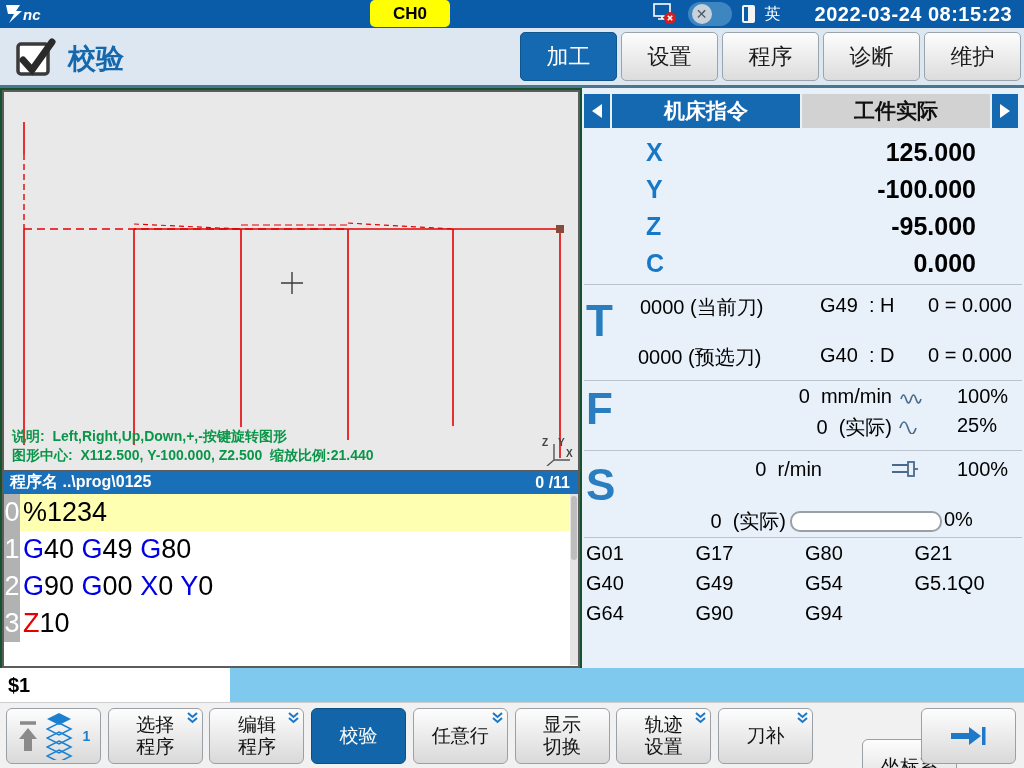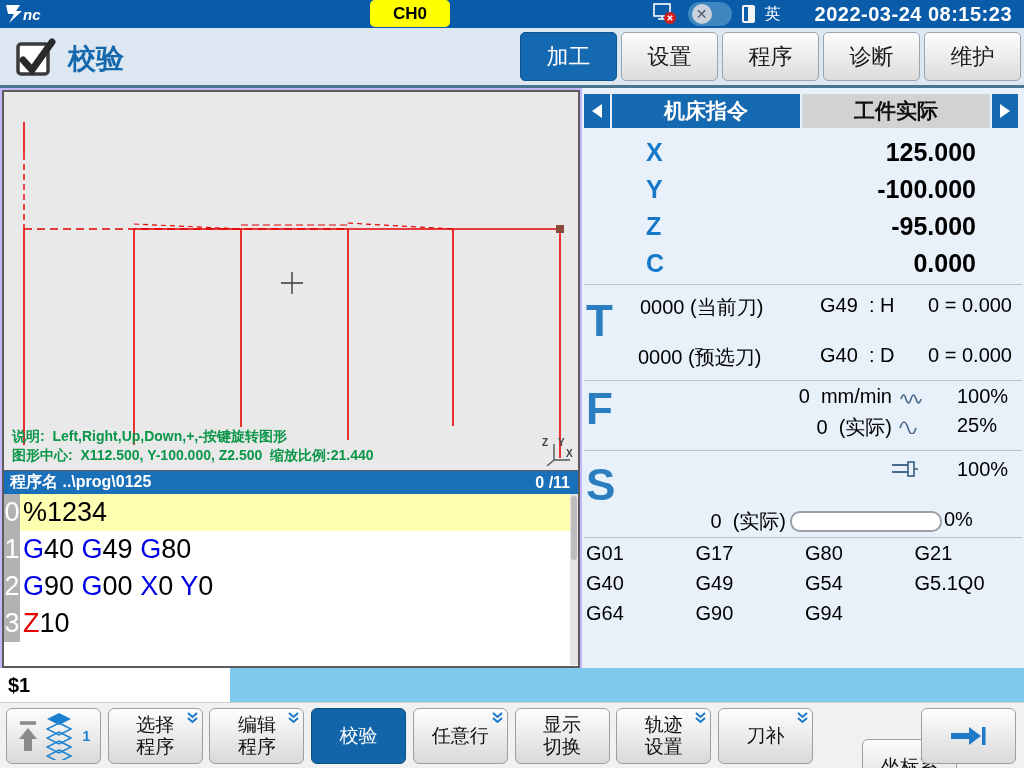--- a/index.html
+++ b/index.html
@@ -1,18 +1,18 @@
 <!DOCTYPE html>
 <html><head>
 <meta charset="utf-8">
 <style>
   * { margin:0; padding:0; box-sizing:border-box; }
   html,body { width:1024px; height:768px; overflow:hidden; }
   body { font-family:"Liberation Sans","DejaVu Sans",sans-serif; background:#fff; }
-  #screen { position:relative; width:1024px; height:768px; background:#c4b5fd; }
+  #screen { position:relative; width:1024px; height:768px; background:#14532d; }
   .abs { position:absolute; }
 
   
   #topbar { left:0; top:0; width:1024px; height:28px; background:#0a5ca8; color:#fff; }
   #logo { left:6px; top:3px; }
   #ch-badge { left:370px; top:0px; width:80px; height:27px; background:#ffff00; color:#000;
     border-radius:5px; font-size:17px; font-weight:bold; display:flex; align-items:center; justify-content:center; }
   #sys-icons { right:4px; top:0; height:28px; display:flex; align-items:center; gap:10px; }
   #net-icon { position:relative; width:26px; height:22px; }
   #eject-wrap { width:44px; height:24px; background:#3e86c0; border-radius:12px; display:flex; align-items:center; padding-left:4px; }
@@ -255,20 +255,21 @@
     <div class="det right" style="left:150px;top:326px;width:160px">0  (实际)</div>
     <div class="waveicon" style="left:316px;top:330px">
       <svg width="28" height="16" viewBox="0 0 28 16">
           <path d="M2 10 q4,-12 8,0 t8,0" fill="none" stroke="#4a6a8c" stroke-width="1.7"></path>
         </svg>
     </div>
     <div class="det right" style="left:348px;top:326px;width:62px">25%</div>
     <div class="sep" style="top:362px"></div>
 
     <div class="big-letter" style="top:372px">S</div>
+    <div class="det right" style="left:80px;top:370px;width:160px">0  r/min</div>
     <div class="spicon" style="left:308px;top:372px">
       <svg width="34" height="18" viewBox="0 0 34 18">
         <path d="M2 5 H18 M2 12 H18" stroke="#4a6a8c" stroke-width="1.8" fill="none"></path>
         <rect x="18" y="2" width="6" height="14" fill="none" stroke="#4a6a8c" stroke-width="1.8"></rect>
         <path d="M24 9 H28" stroke="#4a6a8c" stroke-width="1.8"></path>
       </svg>
     </div>
     <div class="det right" style="left:348px;top:370px;width:62px">100%</div>
     <div class="det right" style="left:80px;top:420px;width:124px">0  (实际)</div>
     <div id="s-bar"></div>

